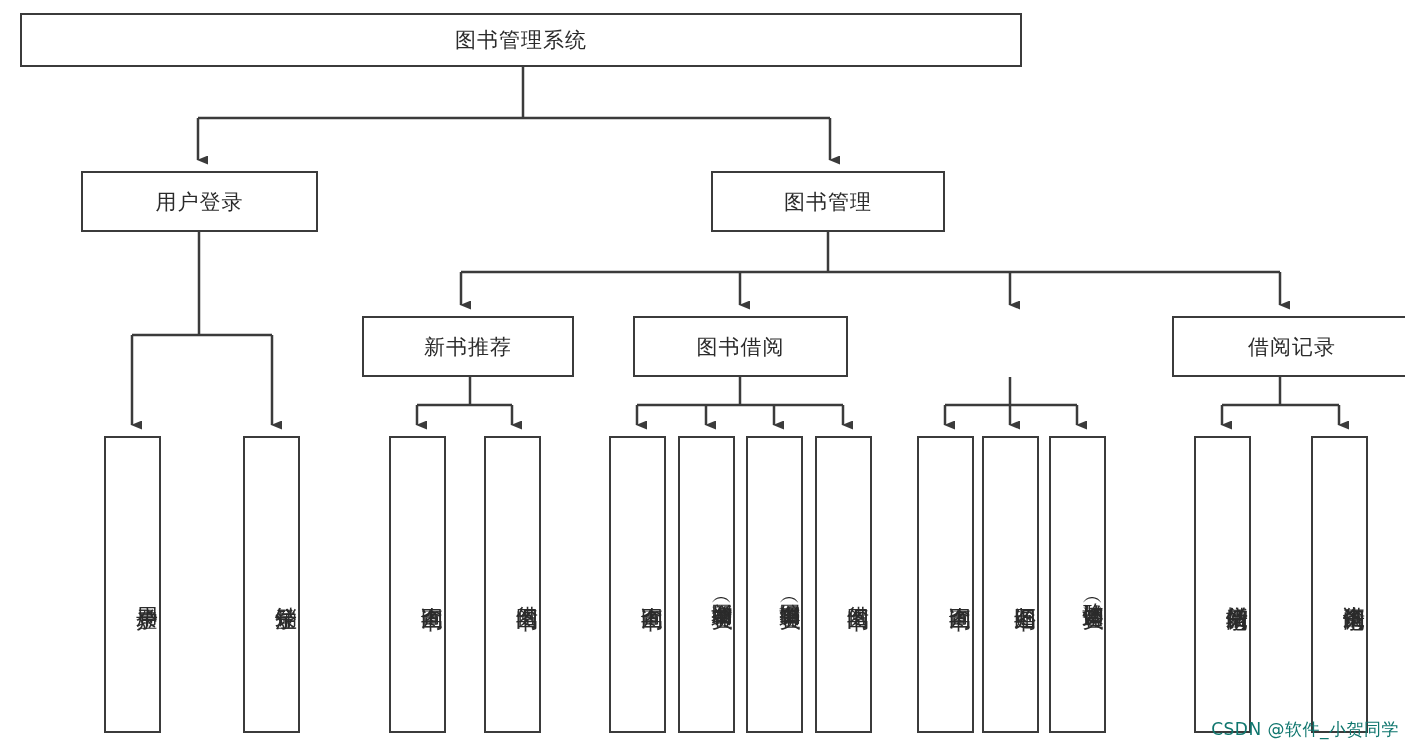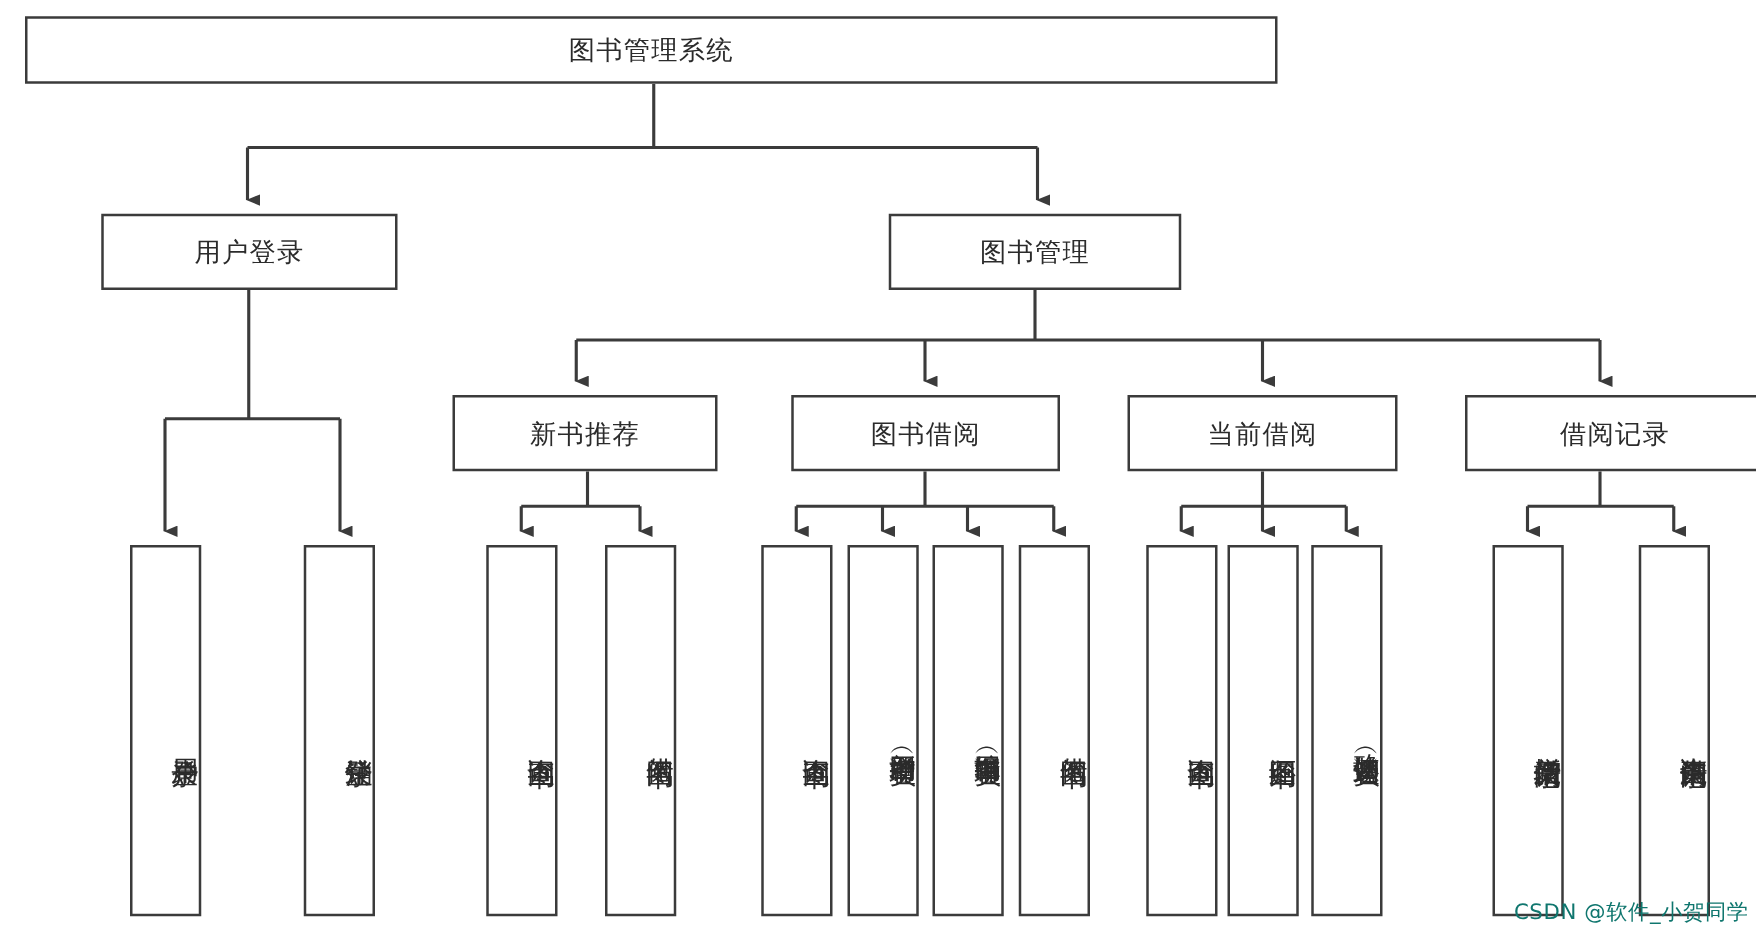--- a/index.html
+++ b/index.html
@@ -86,21 +86,20 @@
     </g>
   </svg>
 
   <div class="node h" style="left:20px;top:13px;width:1002px;height:54px;">图书管理系统</div>
 
   <div class="node h" style="left:81px;top:171px;width:237px;height:61px;">用户登录</div>
   <div class="node h" style="left:711px;top:171px;width:234px;height:61px;text-align:center;">图书管理</div>
 
   <div class="node h" style="left:362px;top:316px;width:212px;height:61px;text-align:right;">新书推荐</div>
   <div class="node h" style="left:633px;top:316px;width:215px;height:61px;">图书借阅</div>
-  <div class="node h" style="left:902px;top:316px;width:216px;height:61px;">当前借阅</div>
   <div class="node h" style="left:1172px;top:316px;width:240px;height:61px;">借阅记录</div>
 
   <div class="node leaf" style="left:104px;top:436px;width:57px;height:297px;">用户登录</div>
   <div class="node leaf" style="left:243px;top:436px;width:57px;height:297px;">注销登录</div>
 
   <div class="node leaf" style="left:389px;top:436px;width:57px;height:297px;">查询图书</div>
   <div class="node leaf" style="left:484px;top:436px;width:57px;height:297px;">借阅图书</div>
 
   <div class="node leaf" style="left:609px;top:436px;width:57px;height:297px;">查询图书</div>
   <div class="node leaf tall" style="left:678px;top:436px;width:57px;height:297px;">新增图书（管理员）</div>

